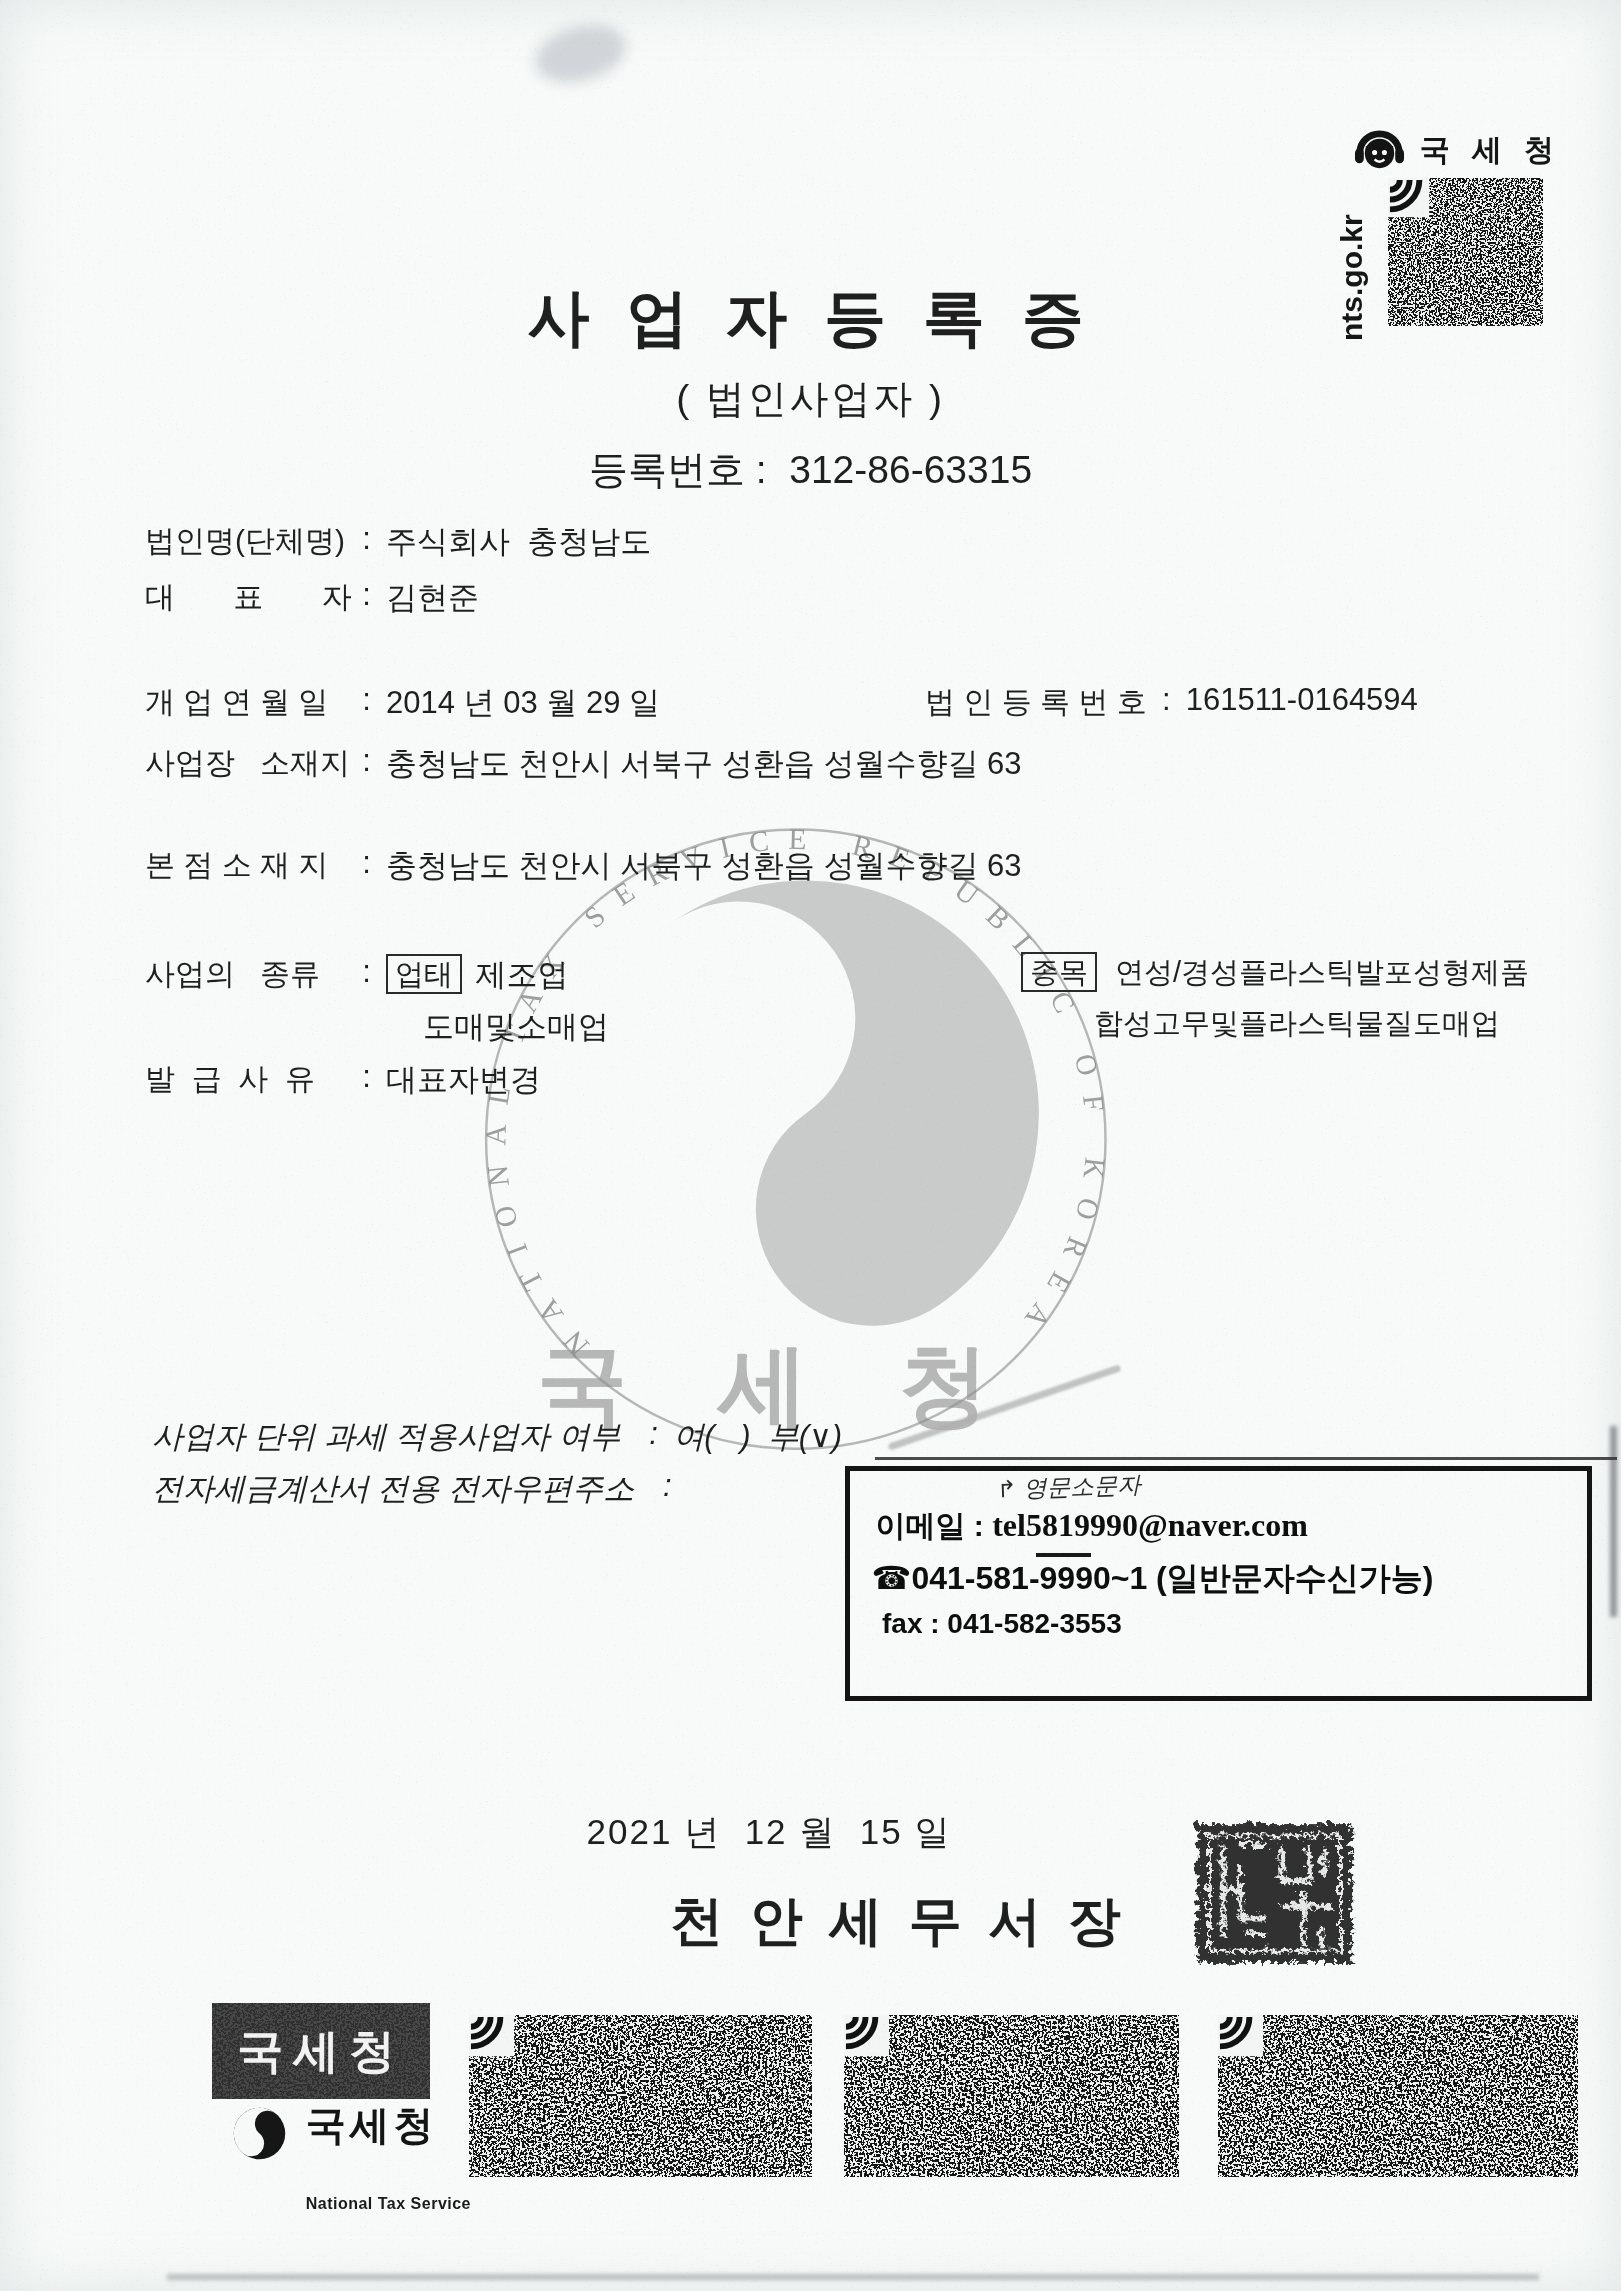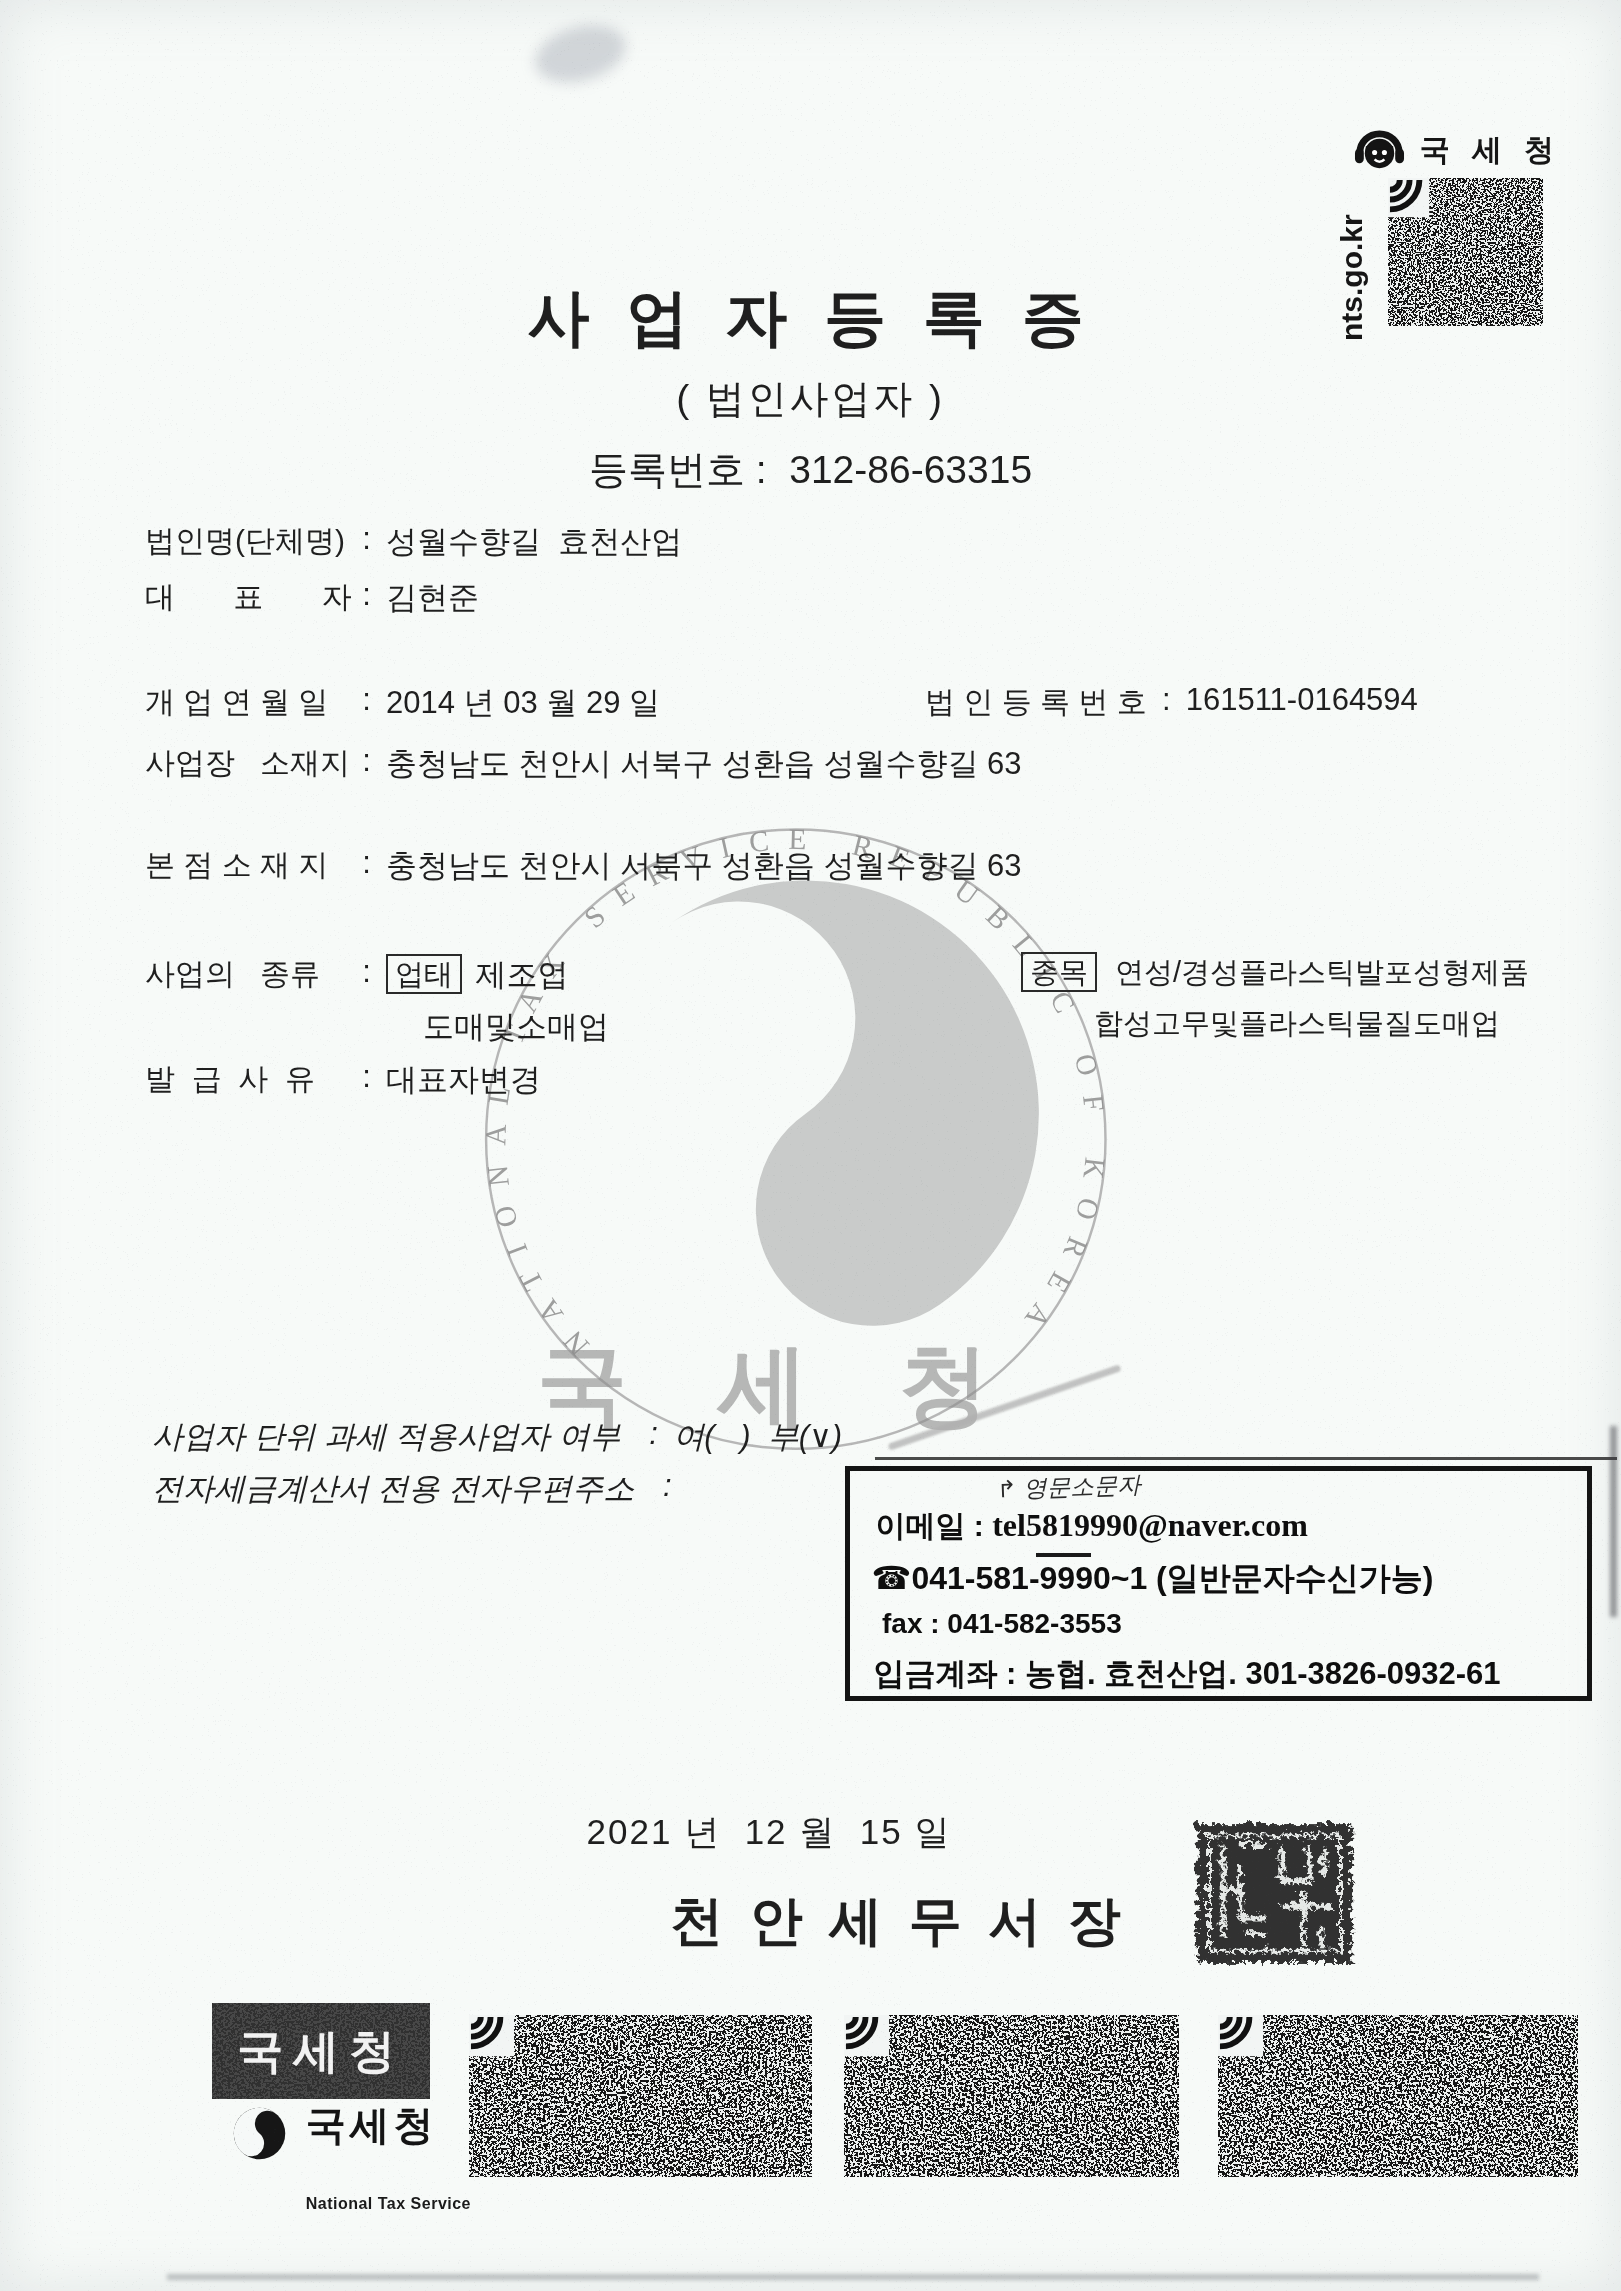--- a/index.html
+++ b/index.html
@@ -169,21 +169,21 @@
   <div class="abs ctr title">사 업 자 등 록 증</div>
   <div class="abs ctr subtitle">( 법인사업자 )</div>
   <div class="abs ctr regno">
     <span>등록번호 :</span>
     <span>312-86-63315</span>
   </div>
 
   <div class="row" style="top:521px">
     <span class="lbl">법인명(단체명)</span>
     <span class="col">:</span>
-    <span class="val">성월수향길  효천산업</span>
+    <span class="val">주식회사  충청남도</span>
   </div>
   <div class="row" style="top:577px">
     <span class="lbl">대       표       자</span>
     <span class="col">:</span>
     <span class="val">김현준</span>
   </div>
   <div class="row" style="top:682px">
     <span class="lbl">개 업 연 월 일</span>
     <span class="col">:</span>
     <span class="val w550">2014 년 03 월 29 일</span>
@@ -229,21 +229,20 @@
     <span class="col">:</span>
   </div>
 
   <div class="abs thinline"></div>
   <div class="abs cbox">
     <div class="note">↱ 영문소문자</div>
     <div class="line email-lb"><span>이메일 : </span><span class="email-v">tel5819990@naver.com</span></div>
     <div class="ul"></div>
     <div class="line phone">☎041-581-9990~1 (일반문자수신가능)</div>
     <div class="line fax">fax : 041-582-3553</div>
-    <div class="line acct">입금계좌 : 농협. 효천산업. 301-3826-0932-61</div>
   </div>
 
   <div class="abs date">2021 년  12 월  15 일</div>
   <div class="abs issuer">천 안 세 무 서 장</div>
   <svg class="abs seal" style="left:1183px;top:1813px" width="176" height="157" viewBox="0 0 180 160">
     <g filter="url(#sealfx)" opacity=".9">
       <rect x="12" y="8" width="158" height="142" fill="#1e1e1e"></rect>
       <rect x="24" y="20" width="134" height="118" fill="none" stroke="#e8ebe9" stroke-width="3"></rect>
       <g stroke="#e4e7e5" stroke-width="5" fill="none">
         <path d="M 38 30 v 96"></path>

